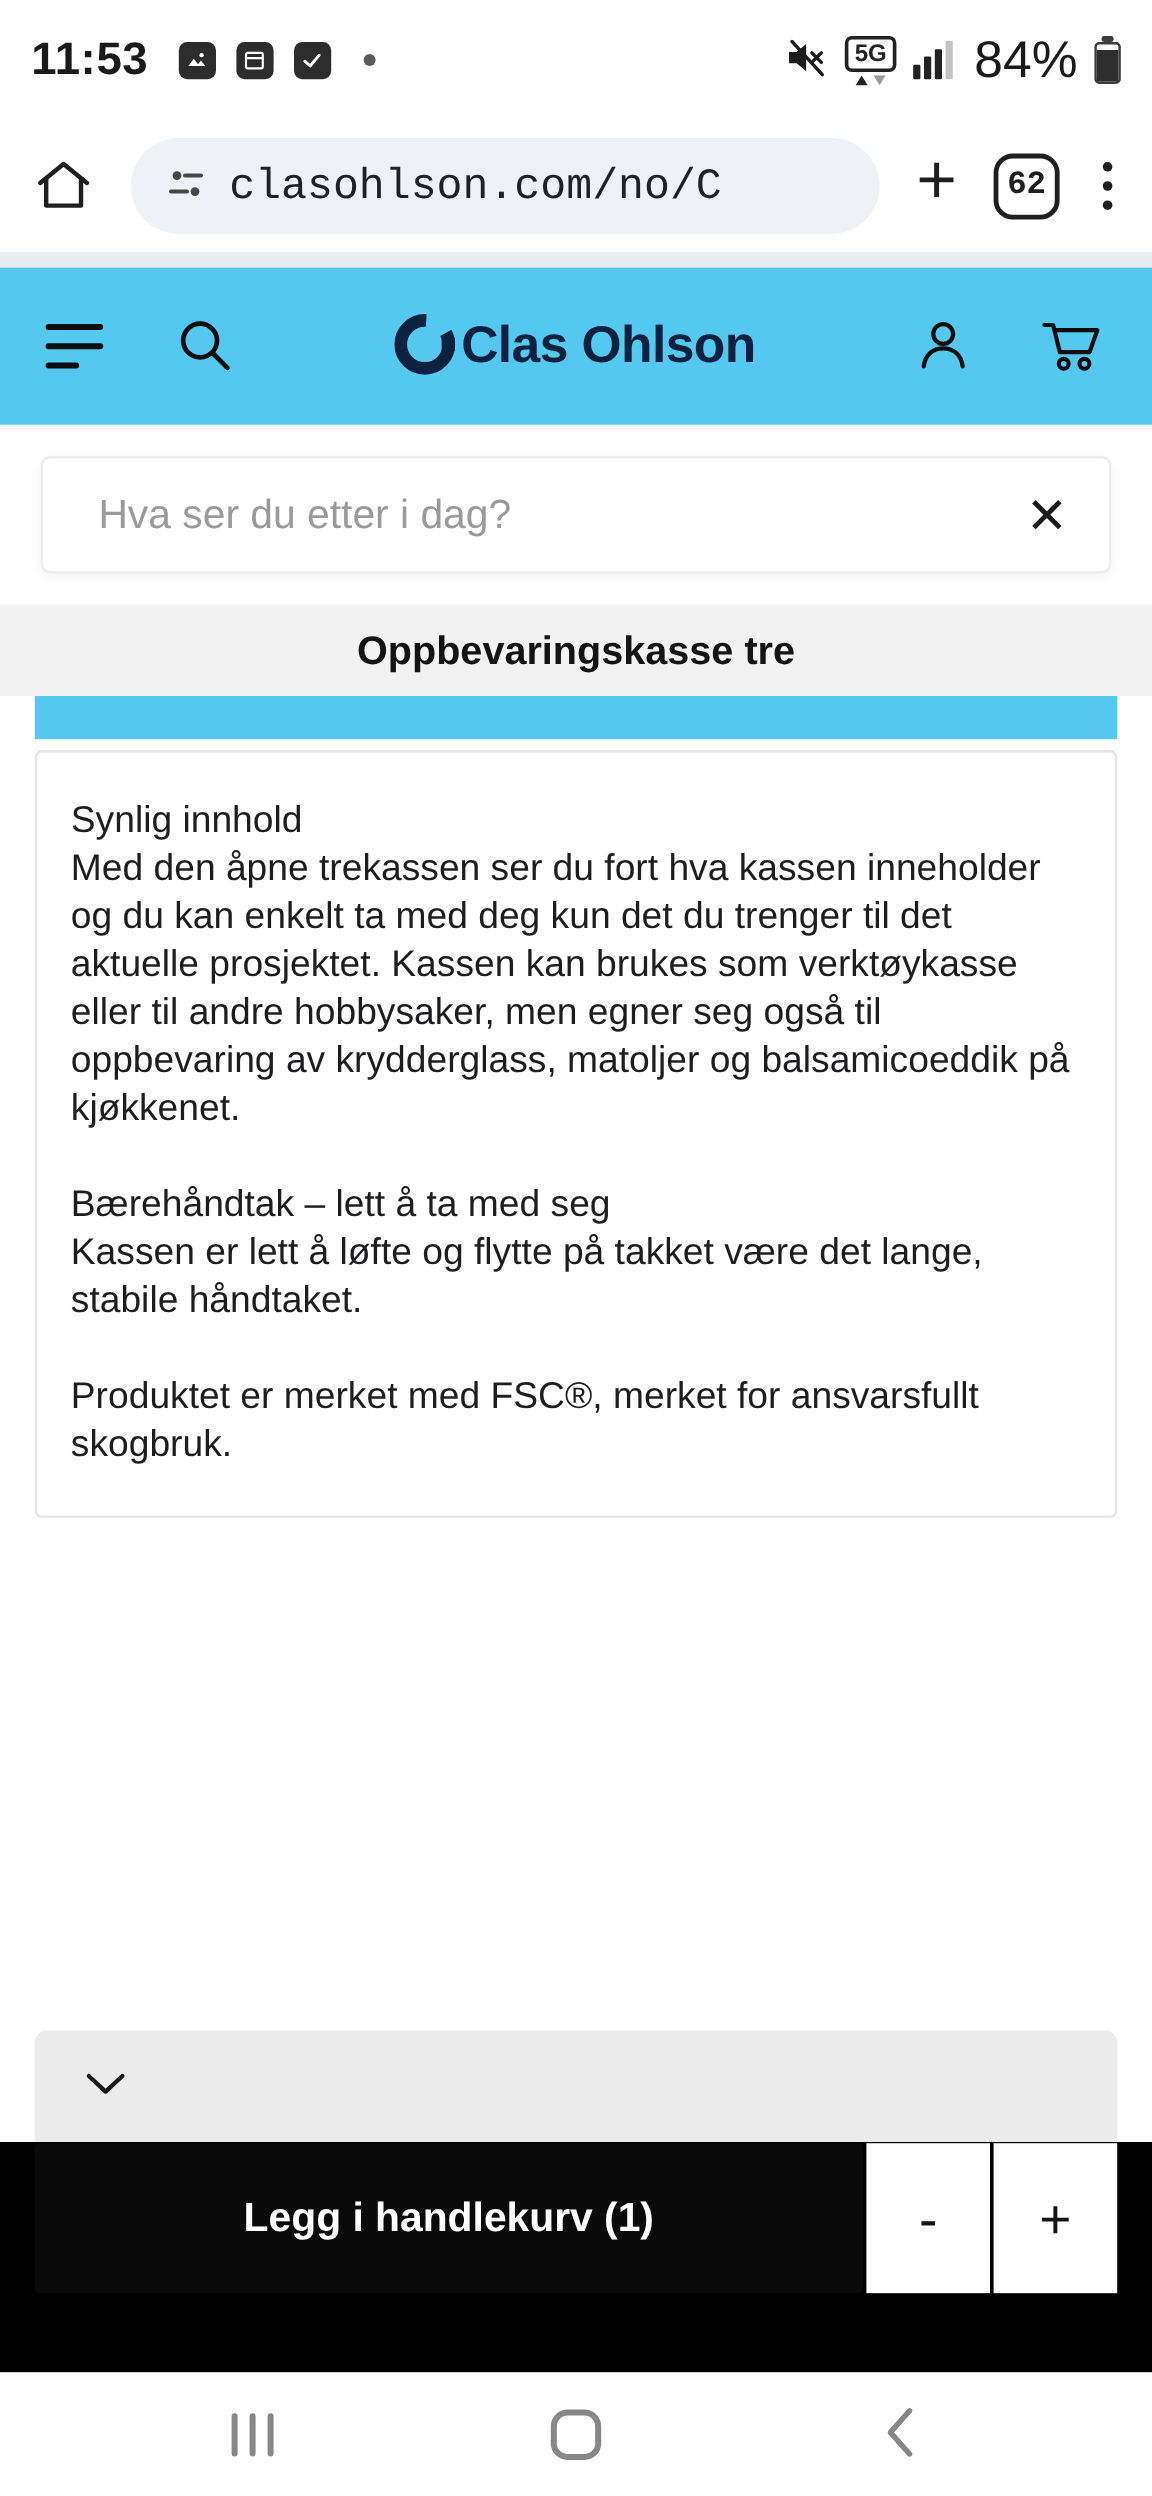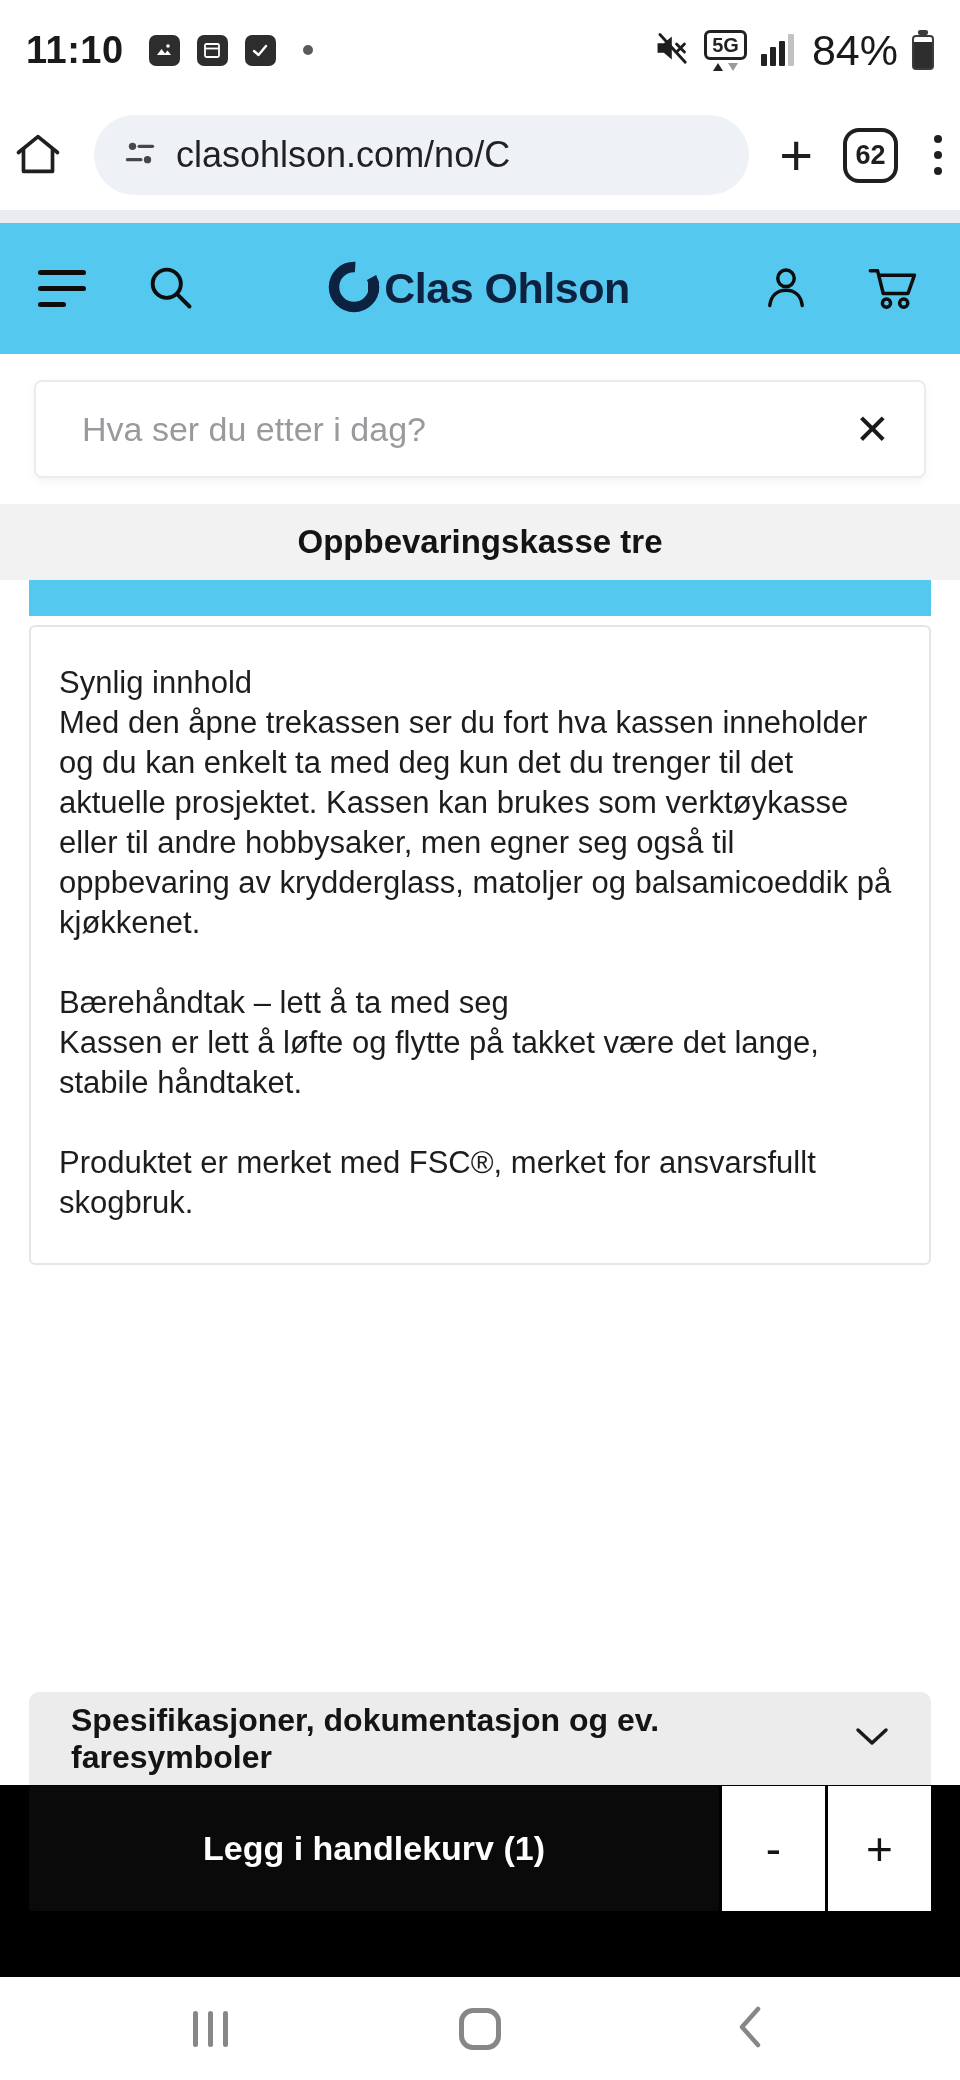--- a/index.html
+++ b/index.html
@@ -23,21 +23,21 @@
   .signal i { width:6px; background:#222; border-radius:1px; display:block; }
   .signal i:nth-child(1){height:12px} .signal i:nth-child(2){height:19px}
   .signal i:nth-child(3){height:25px} .signal i:nth-child(4){height:32px; background:#c2c2c2;}
   .batt-pct { font-size:43px; color:#1a1a1a; margin-left:4px; }
   .battery { position:relative; width:22px; height:40px; }
   .batt-cap { position:absolute; top:0; left:6px; width:10px; height:5px; background:#3c3c3c; border-radius:2px; }
   .batt-body { position:absolute; top:5px; left:0; width:22px; height:35px; border:2px solid #3c3c3c; border-radius:4px;
                background:linear-gradient(to top, #2e2e2e 84%, #ffffff 84%); }
 
   
-  .browser-bar { height:110px; flex:0 0 auto; display:flex; align-items:center; padding:0 12px; gap:30px; background:#fff; }
+  .browser-bar { height:110px; flex:0 0 auto; display:flex; align-items:center; padding:0 27px; gap:30px; background:#fff;font-family:Liberation Mono, monospace; }
   .home-btn { display:flex; align-items:center; }
   .url-pill { flex:1; min-width:0; height:80px; background:#eef1f5; border-radius:40px; display:flex; align-items:center; padding:0 26px; gap:16px; }
   .url-text { font-size:36px; color:#1f2124; white-space:nowrap; overflow:hidden; }
   .new-tab { font-size:58px; font-weight:300; color:#1f1f1f; background:none; border:none; line-height:1; font-family:inherit; }
   .tab-counter { width:55px; height:55px; flex:0 0 auto; border:4px solid #1f1f1f; border-radius:16px; display:flex; align-items:center; justify-content:center; font-size:27px; font-weight:700; color:#1f1f1f; }
   .menu-dots { display:flex; flex-direction:column; gap:8px; padding:4px 6px; background:none; border:none; }
   .menu-dots i { width:8px; height:8px; border-radius:50%; background:#1f1f1f; display:block; }
   .chrome-gap { height:13px; flex:0 0 auto; background:#e9ecf1; }
 
   
@@ -86,21 +86,21 @@
   .recents i { width:5px; height:36px; background:#878787; border-radius:3px; display:block; }
   .home-shape { width:42px; height:42px; border:5px solid #878787; border-radius:14px; }
 </style>
 </head>
 <body>
 
 <div class="screen">
 
   <header class="status-bar">
     <div class="sb-left">
-      <span class="sb-time">11:10</span>
+      <span class="sb-time">11:53</span>
       <span class="notif">
         <svg width="20" height="20" viewBox="0 0 20 20">
             <path d="M3 15l4.5-6 3.5 4.5 2.5-3L17 15z" fill="#fff"></path>
             <circle cx="14" cy="6" r="1.8" fill="#fff"></circle>
           </svg>
       </span>
       <span class="notif">
         <svg width="18" height="18" viewBox="0 0 18 18" fill="none" stroke="#fff" stroke-width="1.8">
             <rect x="2" y="3" width="14" height="13" rx="1.5"></rect>
             <line x1="2" y1="7.5" x2="16" y2="7.5"></line>
@@ -237,21 +237,20 @@
       </div>
       <div class="block">
         <div>Bærehåndtak – lett å ta med seg</div>
         <div>Kassen er lett å løfte og flytte på takket være det lange, stabile håndtaket.</div>
       </div>
       <p class="block">Produktet er merket med FSC®, merket for ansvarsfullt skogbruk.</p>
     </div>
   </div>
 
   <button class="accordion">
-    <span class="accordion-label">Spesifikasjoner, dokumentasjon og ev. faresymboler</span>
     <span>
       <svg width="34" height="20" viewBox="0 0 34 20" fill="none" stroke="#1a1a1a" stroke-width="3.5" stroke-linecap="round" stroke-linejoin="round">
           <polyline points="3,3 17,16 31,3"></polyline>
         </svg>
     </span>
   </button>
 
   <div class="cart-area">
     <div class="cart-row">
       <button class="add-btn">Legg i handlekurv (1)</button>

